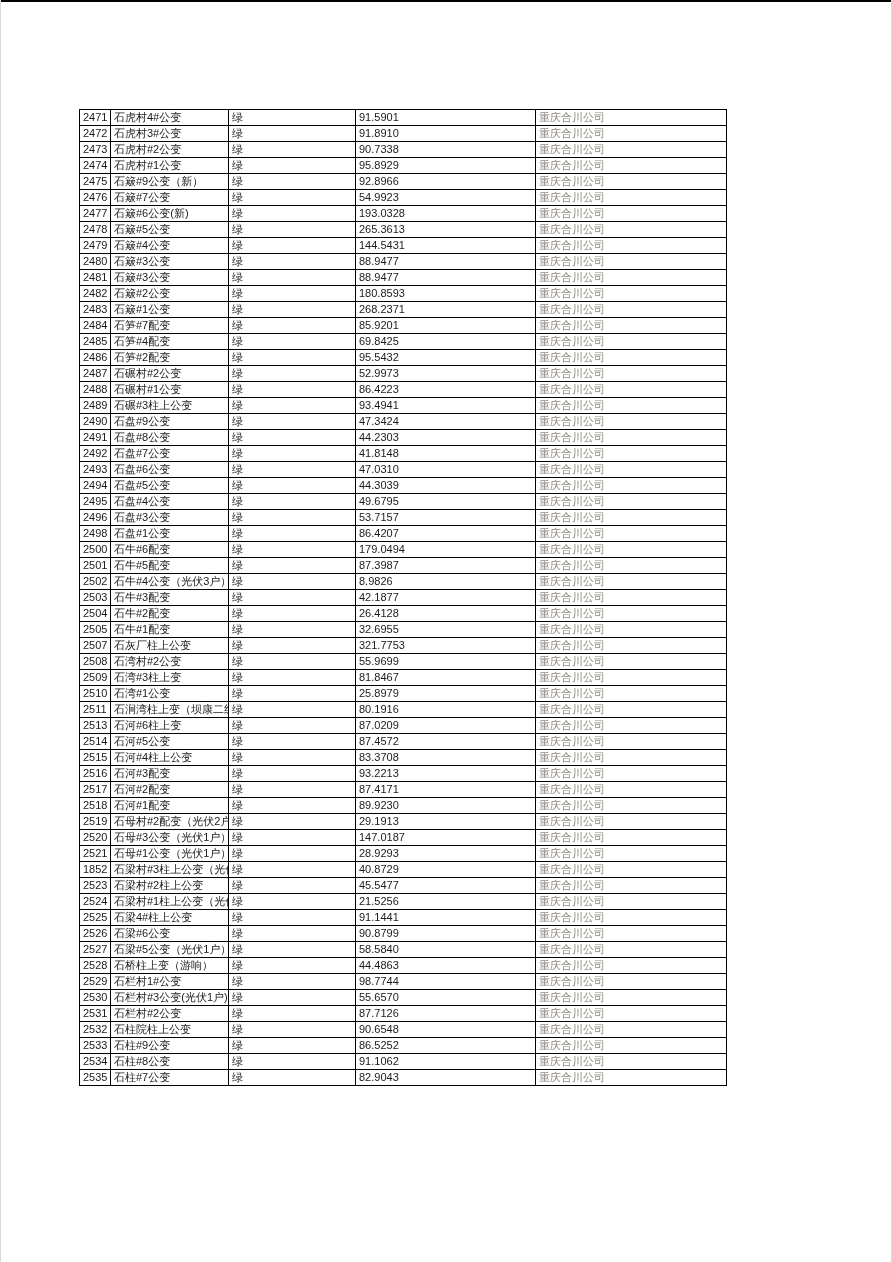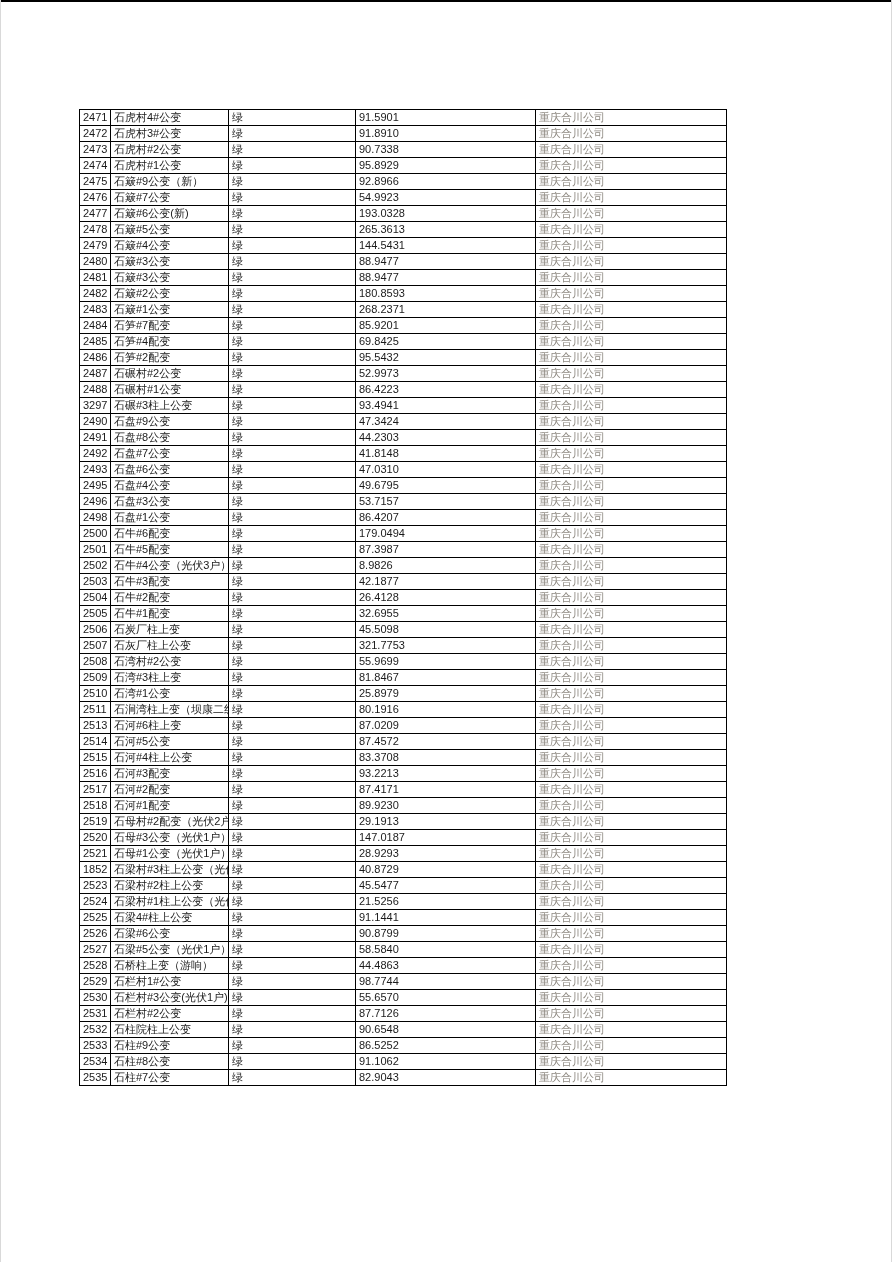--- a/index.html
+++ b/index.html
@@ -173,21 +173,21 @@
         <td style="color: rgb(143, 138, 130);">重庆合川公司</td>
       </tr>
       <tr>
         <td>2488</td>
         <td>石碾村#1公变</td>
         <td>绿</td>
         <td>86.4223</td>
         <td style="color: rgb(143, 138, 130);">重庆合川公司</td>
       </tr>
       <tr>
-        <td>3297</td>
+        <td>2489</td>
         <td>石碾#3柱上公变</td>
         <td>绿</td>
         <td>93.4941</td>
         <td style="color: rgb(143, 138, 130);">重庆合川公司</td>
       </tr>
       <tr>
         <td>2490</td>
         <td>石盘#9公变</td>
         <td>绿</td>
         <td>47.3424</td>
@@ -208,20 +208,27 @@
         <td style="color: rgb(143, 138, 130);">重庆合川公司</td>
       </tr>
       <tr>
         <td>2493</td>
         <td>石盘#6公变</td>
         <td>绿</td>
         <td>47.0310</td>
         <td style="color: rgb(143, 138, 130);">重庆合川公司</td>
       </tr>
       <tr>
+        <td>2494</td>
+        <td>石盘#5公变</td>
+        <td>绿</td>
+        <td>44.3039</td>
+        <td style="color: rgb(143, 138, 130);">重庆合川公司</td>
+      </tr>
+      <tr>
         <td>2495</td>
         <td>石盘#4公变</td>
         <td>绿</td>
         <td>49.6795</td>
         <td style="color: rgb(143, 138, 130);">重庆合川公司</td>
       </tr>
       <tr>
         <td>2496</td>
         <td>石盘#3公变</td>
         <td>绿</td>
@@ -268,27 +275,20 @@
         <td>石牛#2配变</td>
         <td>绿</td>
         <td>26.4128</td>
         <td style="color: rgb(143, 138, 130);">重庆合川公司</td>
       </tr>
       <tr>
         <td>2505</td>
         <td>石牛#1配变</td>
         <td>绿</td>
         <td>32.6955</td>
-        <td style="color: rgb(143, 138, 130);">重庆合川公司</td>
-      </tr>
-      <tr>
-        <td>2506</td>
-        <td>石炭厂柱上变</td>
-        <td>绿</td>
-        <td>45.5098</td>
         <td style="color: rgb(143, 138, 130);">重庆合川公司</td>
       </tr>
       <tr>
         <td>2507</td>
         <td>石灰厂柱上公变</td>
         <td>绿</td>
         <td>321.7753</td>
         <td style="color: rgb(143, 138, 130);">重庆合川公司</td>
       </tr>
       <tr>

